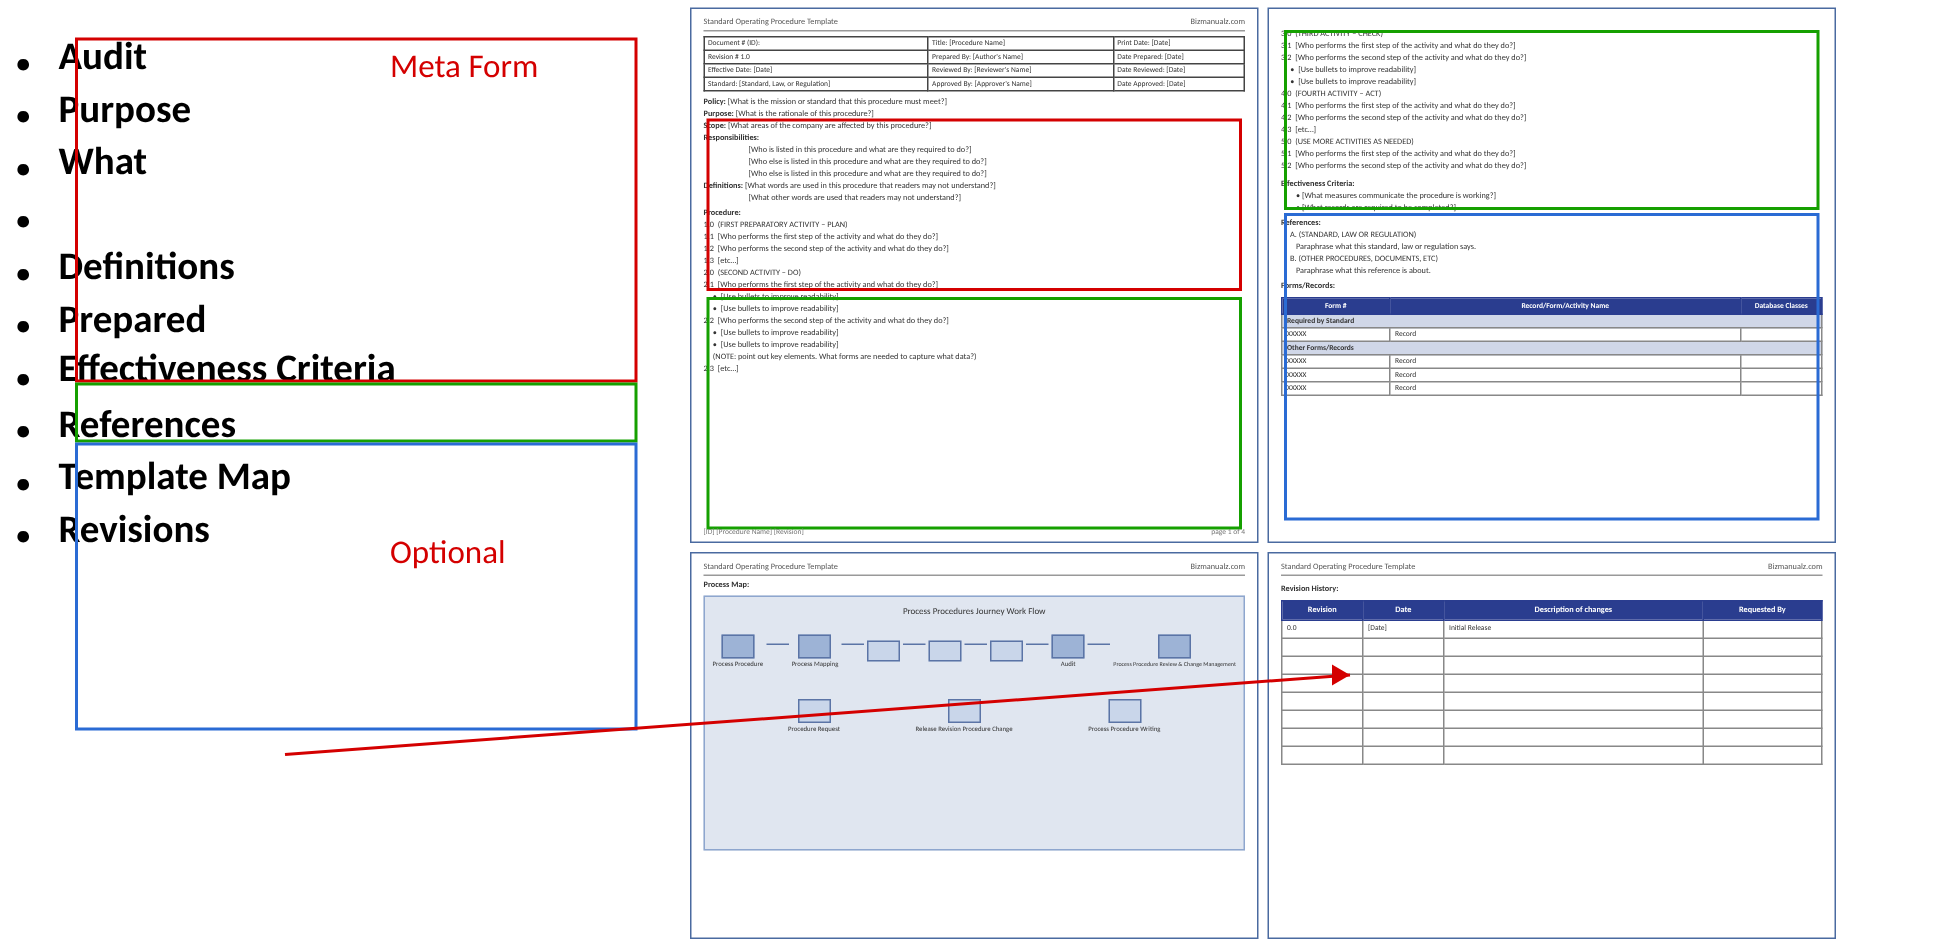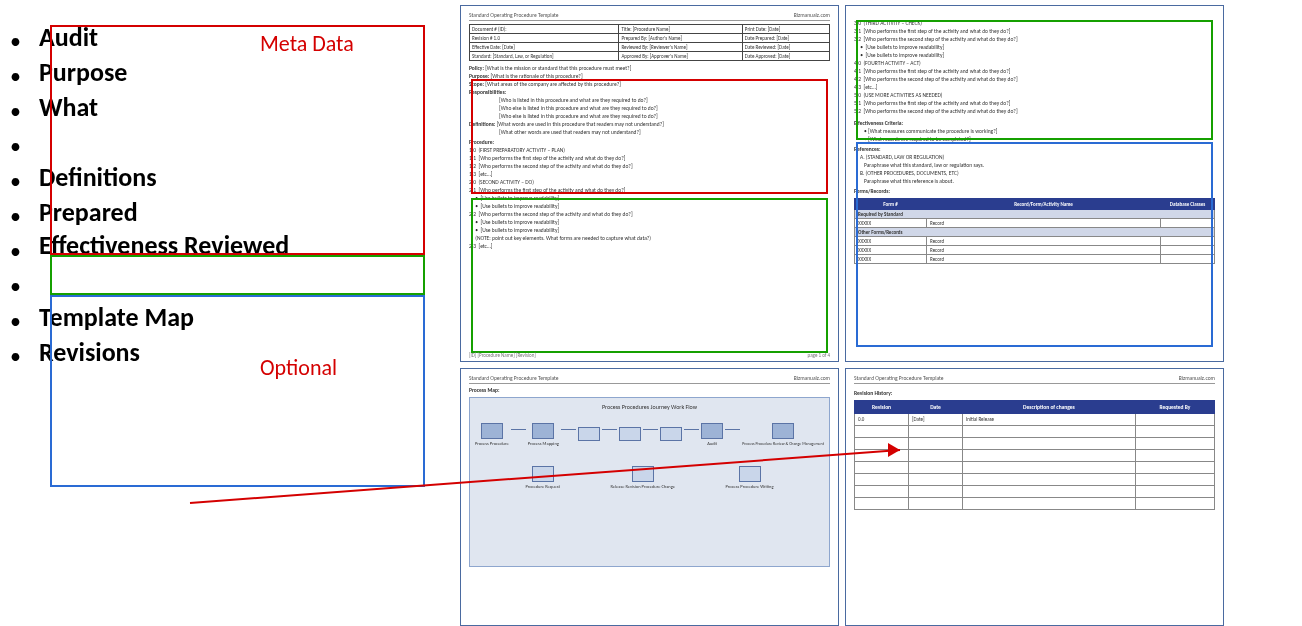--- a/index.html
+++ b/index.html
@@ -79,39 +79,40 @@
     <li>
         <span class="bullet">•</span>
         <span class="item-text">Definitions</span>
       </li>
     <li>
         <span class="bullet">•</span>
         <span class="item-text">Prepared</span>
       </li>
     <li>
         <span class="bullet">•</span>
-        <span class="item-text" style="line-height:1.05"><span>Effectiveness Reviewed</span></span>
-      </li>
-    <li>
-        <span class="bullet">•</span>
+        <span class="item-text" style="line-height:1.05"><span>Effectiveness Criteria</span></span>
+      </li>
+    <li>
+        <span class="bullet">•</span>
+        <span class="item-text">References</span>
       </li>
     <li>
         <span class="bullet">•</span>
         <span class="item-text">Template Map</span>
       </li>
     <li>
         <span class="bullet">•</span>
         <span class="item-text">Revisions</span>
       </li>
   </ul>
 </div>
 <div class="box-red"></div>
 <div class="box-green"></div>
 <div class="box-blue"></div>
-<div class="label-meta">Meta Data</div>
+<div class="label-meta">Meta Form</div>
 <div class="label-optional">Optional</div>
 
 <div class="pages">
 
   <div class="page">
     <div class="pg-hdr">
         <span>Standard Operating Procedure Template</span>
         <span>Bizmanualz.com</span>
       </div>
     <table class="tbl">

